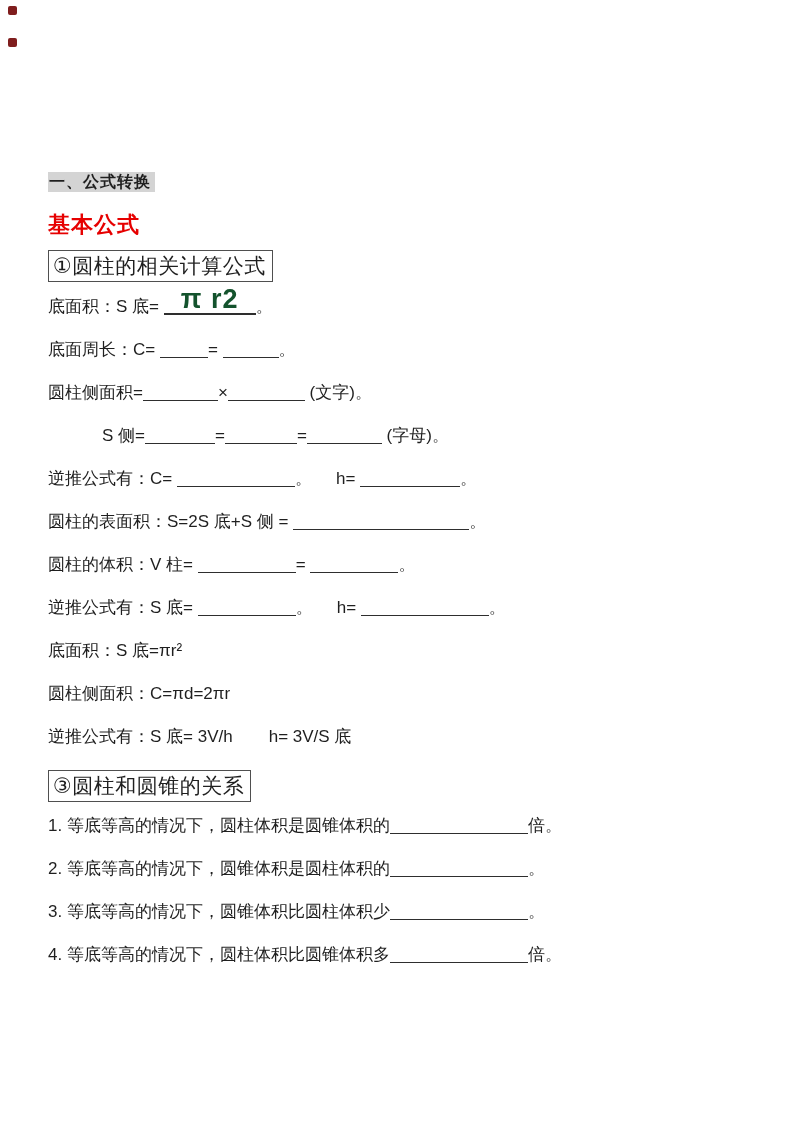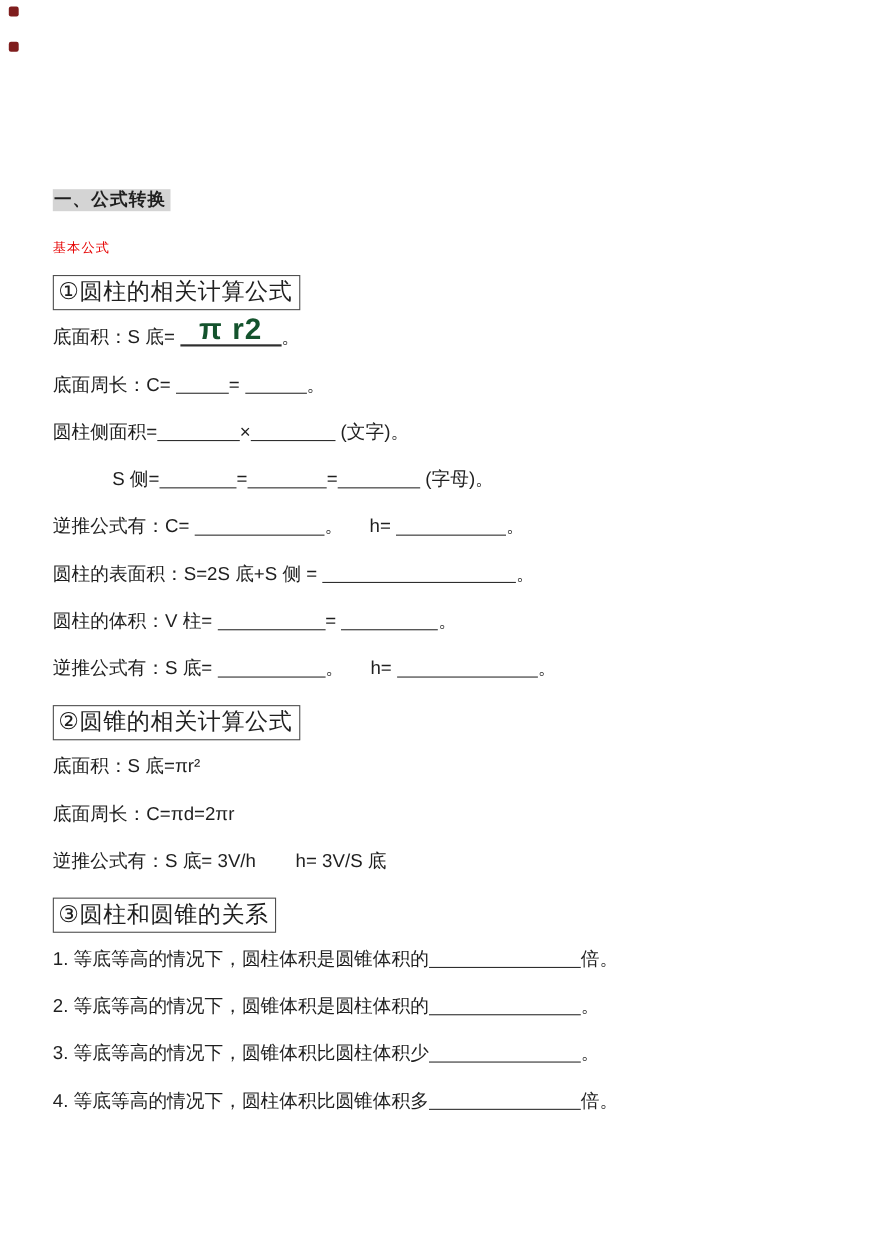--- a/index.html
+++ b/index.html
@@ -18,21 +18,21 @@
   .mark1{top:6px;}
   .mark2{top:38px;}
   .content{padding:170px 48px 0 48px;}
   h1{
     font-size:16px;font-weight:bold;
     margin:0 0 20px 0;line-height:24px;
     letter-spacing:1px;
   }
   .hl{background:#d4d4d4;padding:1px 4px 2px 1px;}
   h2{
-    font-size:12px;font-weight:normal;
+    font-size:22px;font-weight:bold;
     margin:0 0 14px 0;line-height:22px;
     color:#e60000;letter-spacing:1px;
   }
   .box-heading{
     display:inline-block;
     border:1px solid #4f4f4f;
     padding:4px 6px 5px 4px;
     font-size:21px;line-height:21px;
     margin:0 0 14px 0;
     letter-spacing:0.5px;
@@ -69,17 +69,17 @@
 
 <div class="page">
   <span class="mark mark1"></span>
   <span class="mark mark2"></span>
 
   <div class="content">
     <h1><span class="hl">一、公式转换</span></h1>
     <h2>基本公式</h2>
     <div id="sections">
         <div><div class="box-heading">①圆柱的相关计算公式</div><p class="fline"><span class="seg">底面积：S 底= </span><span class="blank ansblank" style="width: 92px;"><span class="answer">π r2</span></span><span class="seg">。</span></p><p class="fline"><span class="seg">底面周长：C= </span><span class="blank" style="width: 48px;"></span><span class="seg">= </span><span class="blank" style="width: 56px;"></span><span class="seg">。</span></p><p class="fline"><span class="seg">圆柱侧面积=</span><span class="blank" style="width: 75px;"></span><span class="seg">×</span><span class="blank" style="width: 77px;"></span><span class="seg"> (文字)。</span></p><p class="fline" style="padding-left: 54px;"><span class="seg">S 侧=</span><span class="blank" style="width: 70px;"></span><span class="seg">=</span><span class="blank" style="width: 72px;"></span><span class="seg">=</span><span class="blank" style="width: 75px;"></span><span class="seg"> (字母)。</span></p><p class="fline"><span class="seg">逆推公式有：C= </span><span class="blank" style="width: 118px;"></span><span class="seg">。</span><span class="gap" style="width: 24px;"></span><span class="seg">h= </span><span class="blank" style="width: 100px;"></span><span class="seg">。</span></p><p class="fline"><span class="seg">圆柱的表面积：S=2S 底+S 侧 = </span><span class="blank" style="width: 176px;"></span><span class="seg">。</span></p><p class="fline"><span class="seg">圆柱的体积：V 柱= </span><span class="blank" style="width: 98px;"></span><span class="seg">= </span><span class="blank" style="width: 88px;"></span><span class="seg">。</span></p><p class="fline"><span class="seg">逆推公式有：S 底= </span><span class="blank" style="width: 98px;"></span><span class="seg">。</span><span class="gap" style="width: 24px;"></span><span class="seg">h= </span><span class="blank" style="width: 128px;"></span><span class="seg">。</span></p></div>
-        <div><div class="box-heading">②圆锥的相关计算公式</div><p class="fline"><span class="seg">底面积：S 底=πr²</span></p><p class="fline"><span class="seg">底面周长：C=πd=2πr</span></p><p class="fline"><span class="seg">逆推公式有：S 底= 3V/h</span><span class="gap" style="width: 36px;"></span><span class="seg">h= 3V/S 底</span></p></div>
+        <div><p class="fline"><span class="seg">底面积：S 底=πr²</span></p><p class="fline"><span class="seg">圆柱侧面积：C=πd=2πr</span></p><p class="fline"><span class="seg">逆推公式有：S 底= 3V/h</span><span class="gap" style="width: 36px;"></span><span class="seg">h= 3V/S 底</span></p></div>
         <div><div class="box-heading">③圆柱和圆锥的关系</div><p class="fline"><span class="seg">1. 等底等高的情况下，圆柱体积是圆锥体积的</span><span class="blank" style="width: 138px;"></span><span class="seg">倍。</span></p><p class="fline"><span class="seg">2. 等底等高的情况下，圆锥体积是圆柱体积的</span><span class="blank" style="width: 138px;"></span><span class="seg">。</span></p><p class="fline"><span class="seg">3. 等底等高的情况下，圆锥体积比圆柱体积少</span><span class="blank" style="width: 138px;"></span><span class="seg">。</span></p><p class="fline"><span class="seg">4. 等底等高的情况下，圆柱体积比圆锥体积多</span><span class="blank" style="width: 138px;"></span><span class="seg">倍。</span></p></div>
       </div>
   </div>
 </div>
 
 </body></html>

